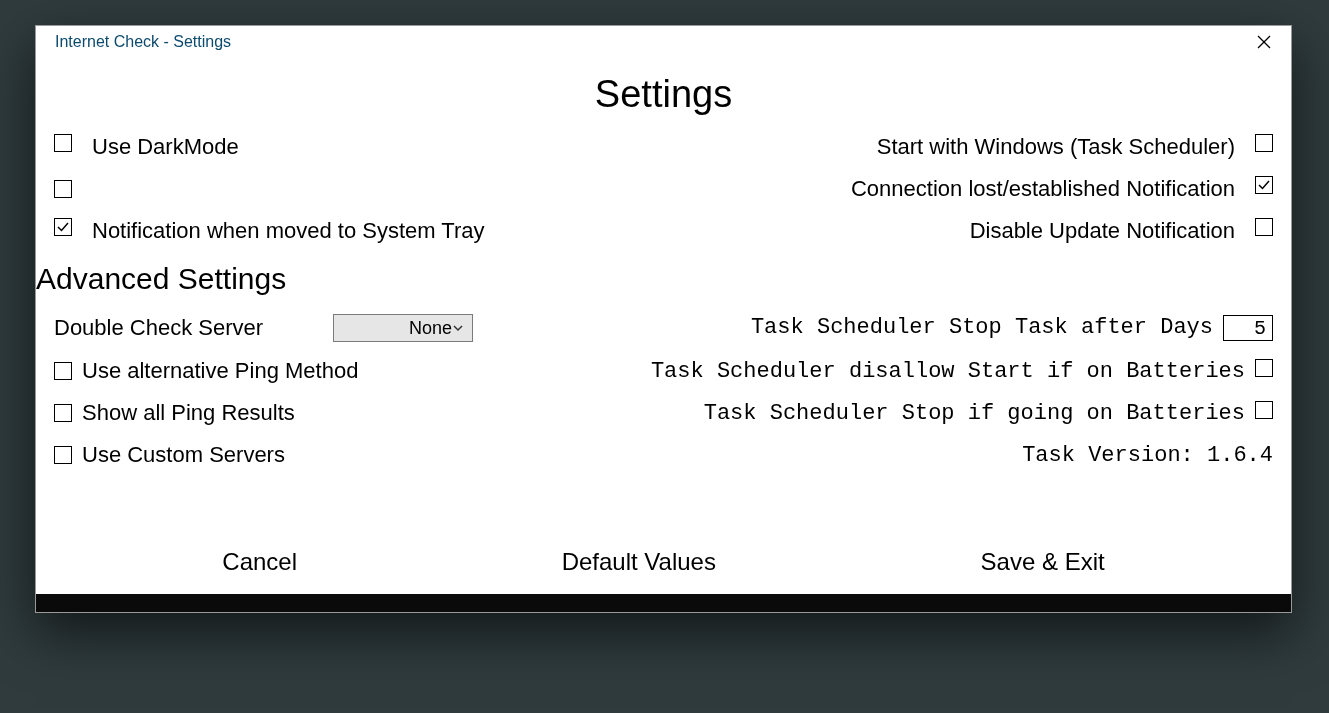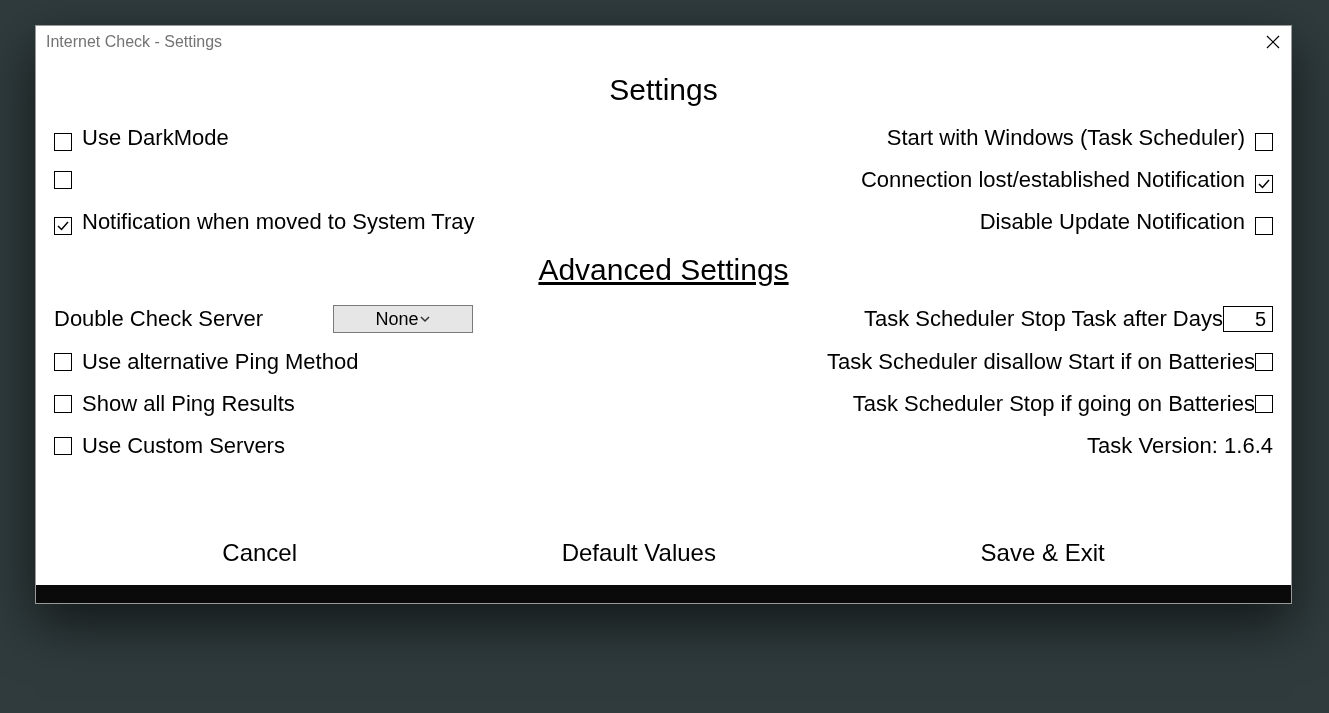--- a/index.html
+++ b/index.html
@@ -18,99 +18,98 @@
     width: 1257px;
     background: #ffffff;
     border: 1px solid #999;
     box-shadow: 0 20px 50px rgba(0,0,0,0.6);
   }
   .titlebar {
     display: flex;
     justify-content: space-between;
     align-items: center;
     height: 32px;
-    padding: 0 10px;
+    padding: 0 19px;
     font-size: 16px;
     font-family: "Segoe UI", Arial, sans-serif;
-    color: #737373;
+    color: #0c4a6e;
   }
   .close-icon {
     width: 16px; height: 16px;
     cursor: pointer;
     display: inline-flex;
     align-items: center;
     justify-content: center;
   }
   .close-icon svg { width: 14px; height: 14px; }
   .heading {
     text-align: center;
-    font-size: 30px;
+    font-size: 38px;
     font-weight: 400;
     margin: 15px 0 18px 0;
   }
   .content {
     padding: 0 18px;
   }
   .row-pair {
     display: flex;
     justify-content: space-between;
     align-items: center;
     margin-bottom: 16px;
     font-size: 22px;
   }
   .left-group, .right-group {
     display: flex;
-    align-items: flex-end;
-    gap: 10px;
+    align-items: flex-start;
+    gap: 20px;
   }
   .right-group { }
   .right-group .label-text { order: 1; }
   .right-group .chk { order: 2; }
   .chk {
     width: 18px; height: 18px;
     border: 1.5px solid #000;
     display: inline-flex;
     align-items: center;
     justify-content: center;
     cursor: pointer;
     flex-shrink: 0;
     background: #fff;
   }
   .chk svg { width: 12px; height: 12px; display: none; }
   .chk.checked svg { display: block; }
   .subheading {
-    text-align: center;
     font-size: 30px;
     font-weight: 400;
     margin: 18px 0 18px 0;
-    text-decoration: underline;
   }
   .adv-row {
     display: flex;
     justify-content: space-between;
     align-items: center;
     margin-bottom: 16px;
     font-size: 22px;
   }
   .adv-left {
     display: flex;
     align-items: center;
     gap: 10px;
   }
   .adv-right {
     display: flex;
-    align-items: center;
+    gap: 10px;
+    font-family: Liberation Mono, monospace;
   }
   .adv-right .label-text { order: 1; }
   .adv-right .chk { order: 2; }
   .adv-right .numinput { order: 2; }
   .select-box {
     display: inline-flex;
     align-items: center;
-    justify-content: center;
+    justify-content: flex-end;
     width: 140px;
     height: 28px;
     border: 1px solid #7a7a7a;
     background: #e6e6e6;
     padding: 4px 8px;
     font-size: 18px;
     cursor: pointer;
     margin-left: 60px;
   }
   .select-box .chevron svg { width: 12px; height: 12px; }

